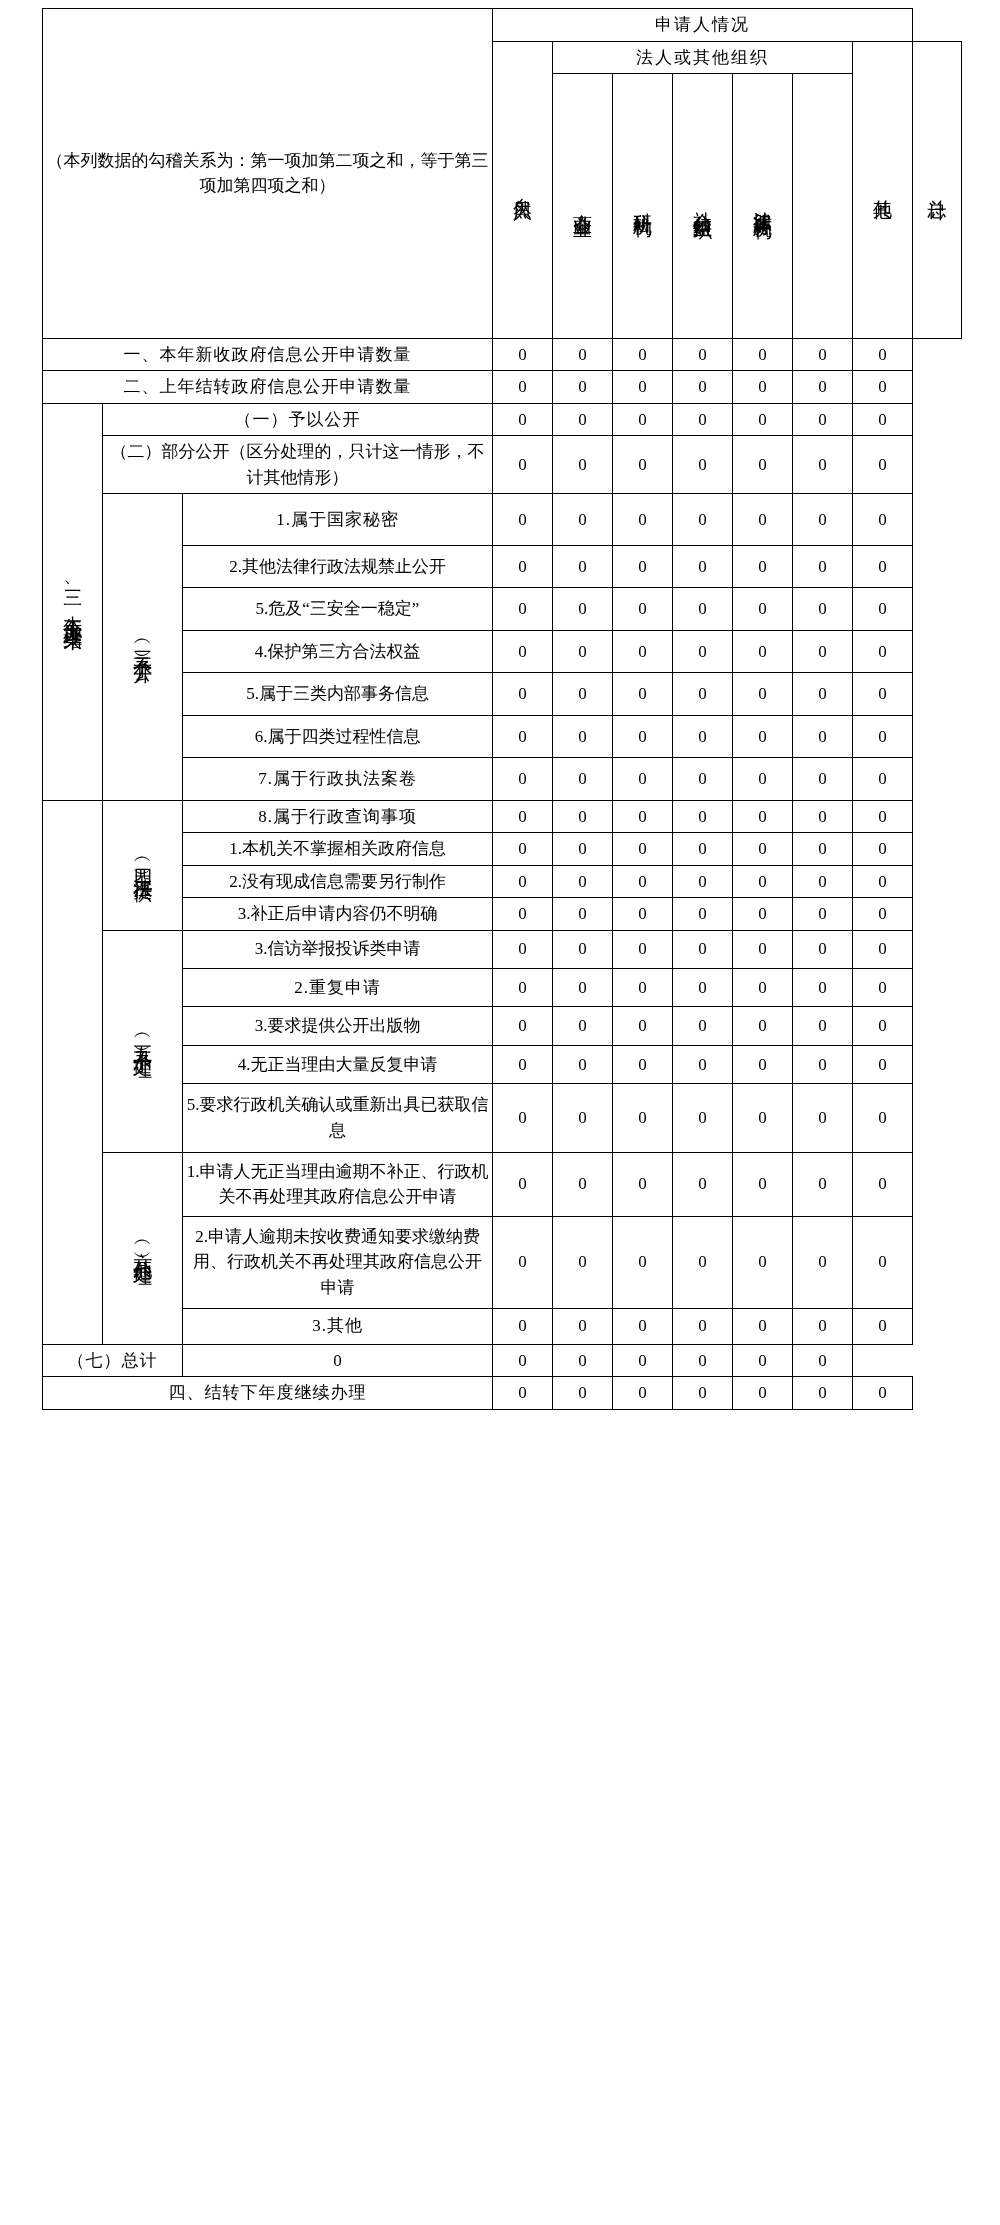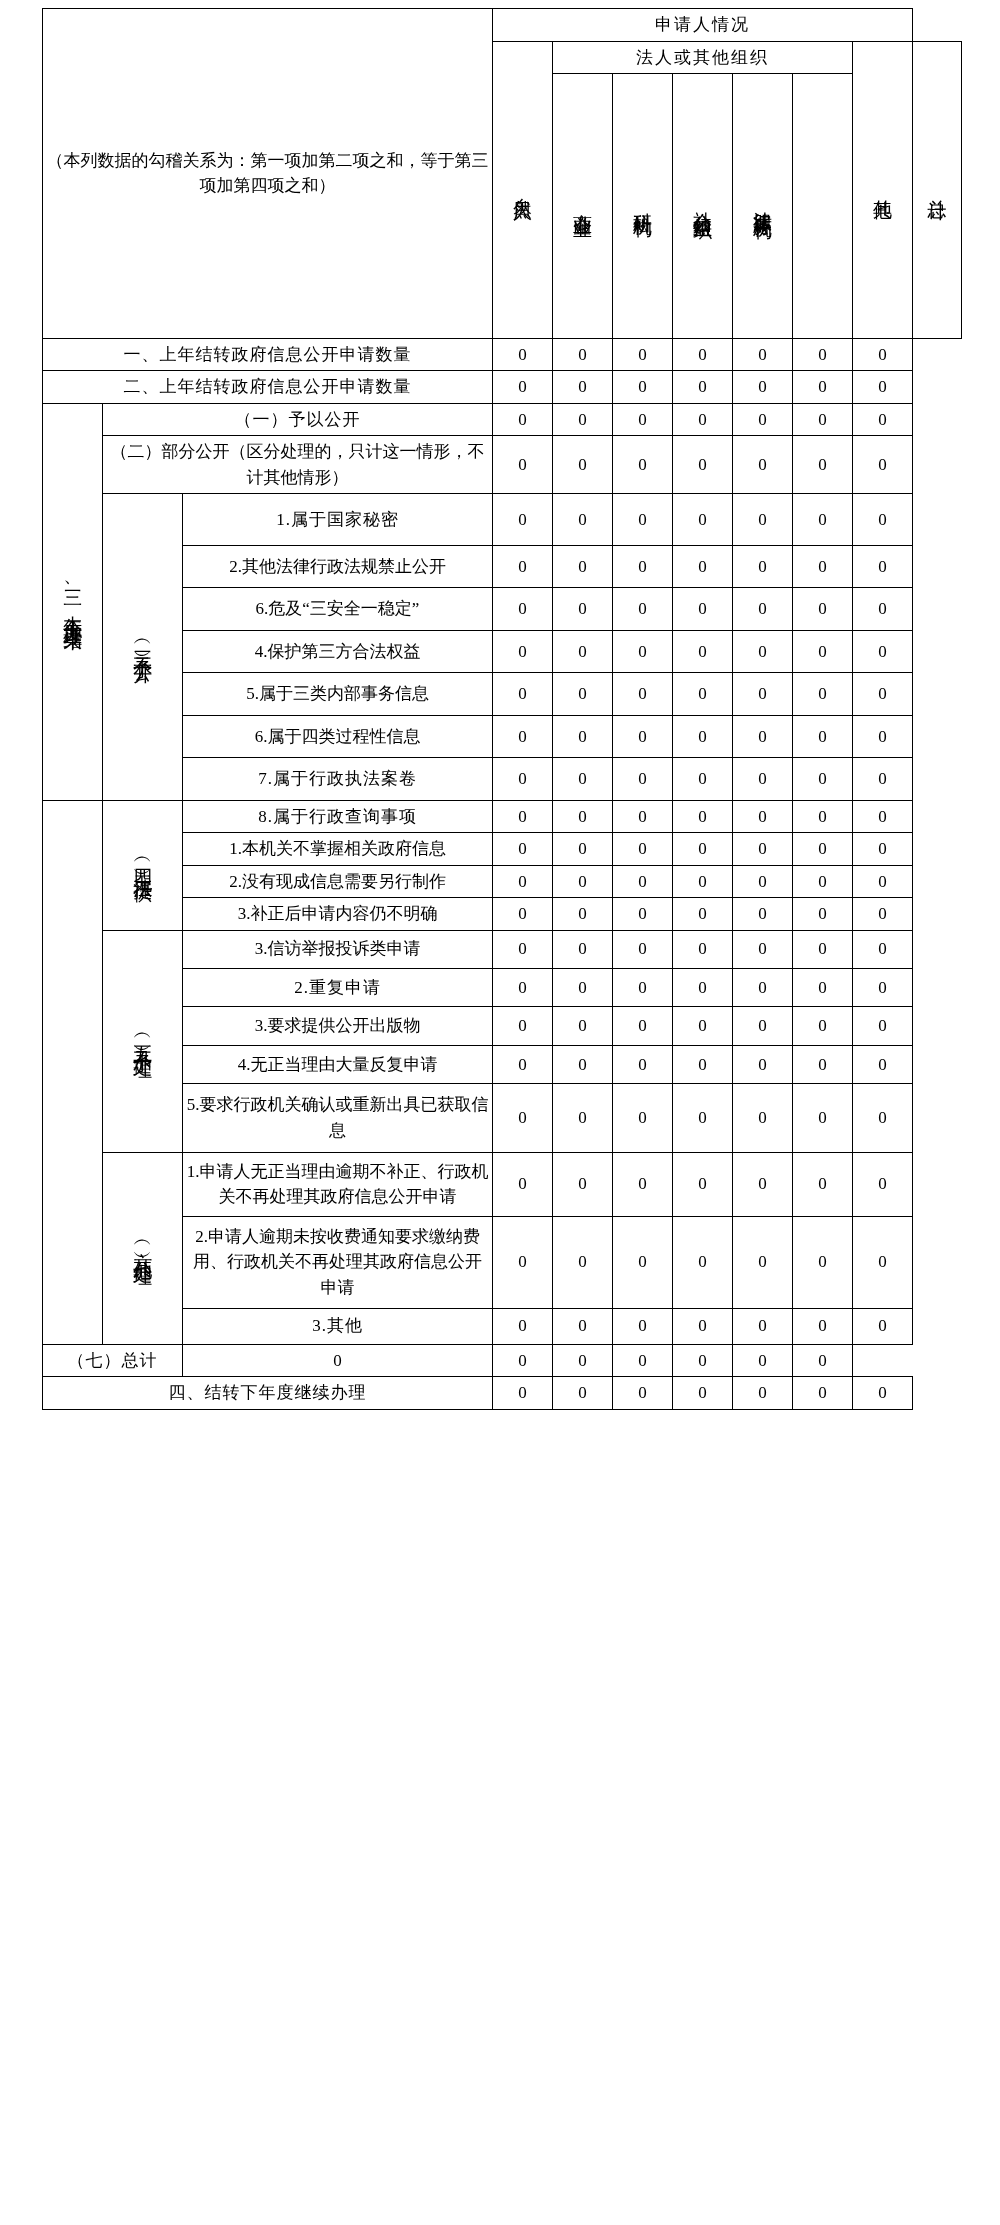--- a/index.html
+++ b/index.html
@@ -100,21 +100,21 @@
 
   <tr>
     <td rowspan="2"><span class="vert mid">商业企业</span></td>
     <td rowspan="2"><span class="vert mid">科研机构</span></td>
     <td rowspan="2"><span class="vert">社会公益组织</span></td>
     <td rowspan="2"><span class="vert">法律服务机构</span></td>
   </tr>
   <tr></tr>
 
   <tr>
-    <td colspan="3" class="lbl-big">一、上年结转政府信息公开申请数量</td>
+    <td colspan="3" class="lbl-big">一、本年新收政府信息公开申请数量</td>
     <td class="num">0</td>
     <td class="num">0</td>
     <td class="num">0</td>
     <td class="num">0</td>
     <td class="num">0</td>
     <td class="num">0</td>
     <td class="num">0</td>
   </tr>
 
   <tr>
@@ -168,21 +168,21 @@
     <td class="num">0</td>
     <td class="num">0</td>
     <td class="num">0</td>
     <td class="num">0</td>
     <td class="num">0</td>
     <td class="num">0</td>
     <td class="num">0</td>
   </tr>
 
   <tr>
-    <td class="lbl-med">6.危及“三安全一稳定”</td>
+    <td class="lbl-med">5.危及“三安全一稳定”</td>
     <td class="num">0</td>
     <td class="num">0</td>
     <td class="num">0</td>
     <td class="num">0</td>
     <td class="num">0</td>
     <td class="num">0</td>
     <td class="num">0</td>
   </tr>
 
   <tr>

